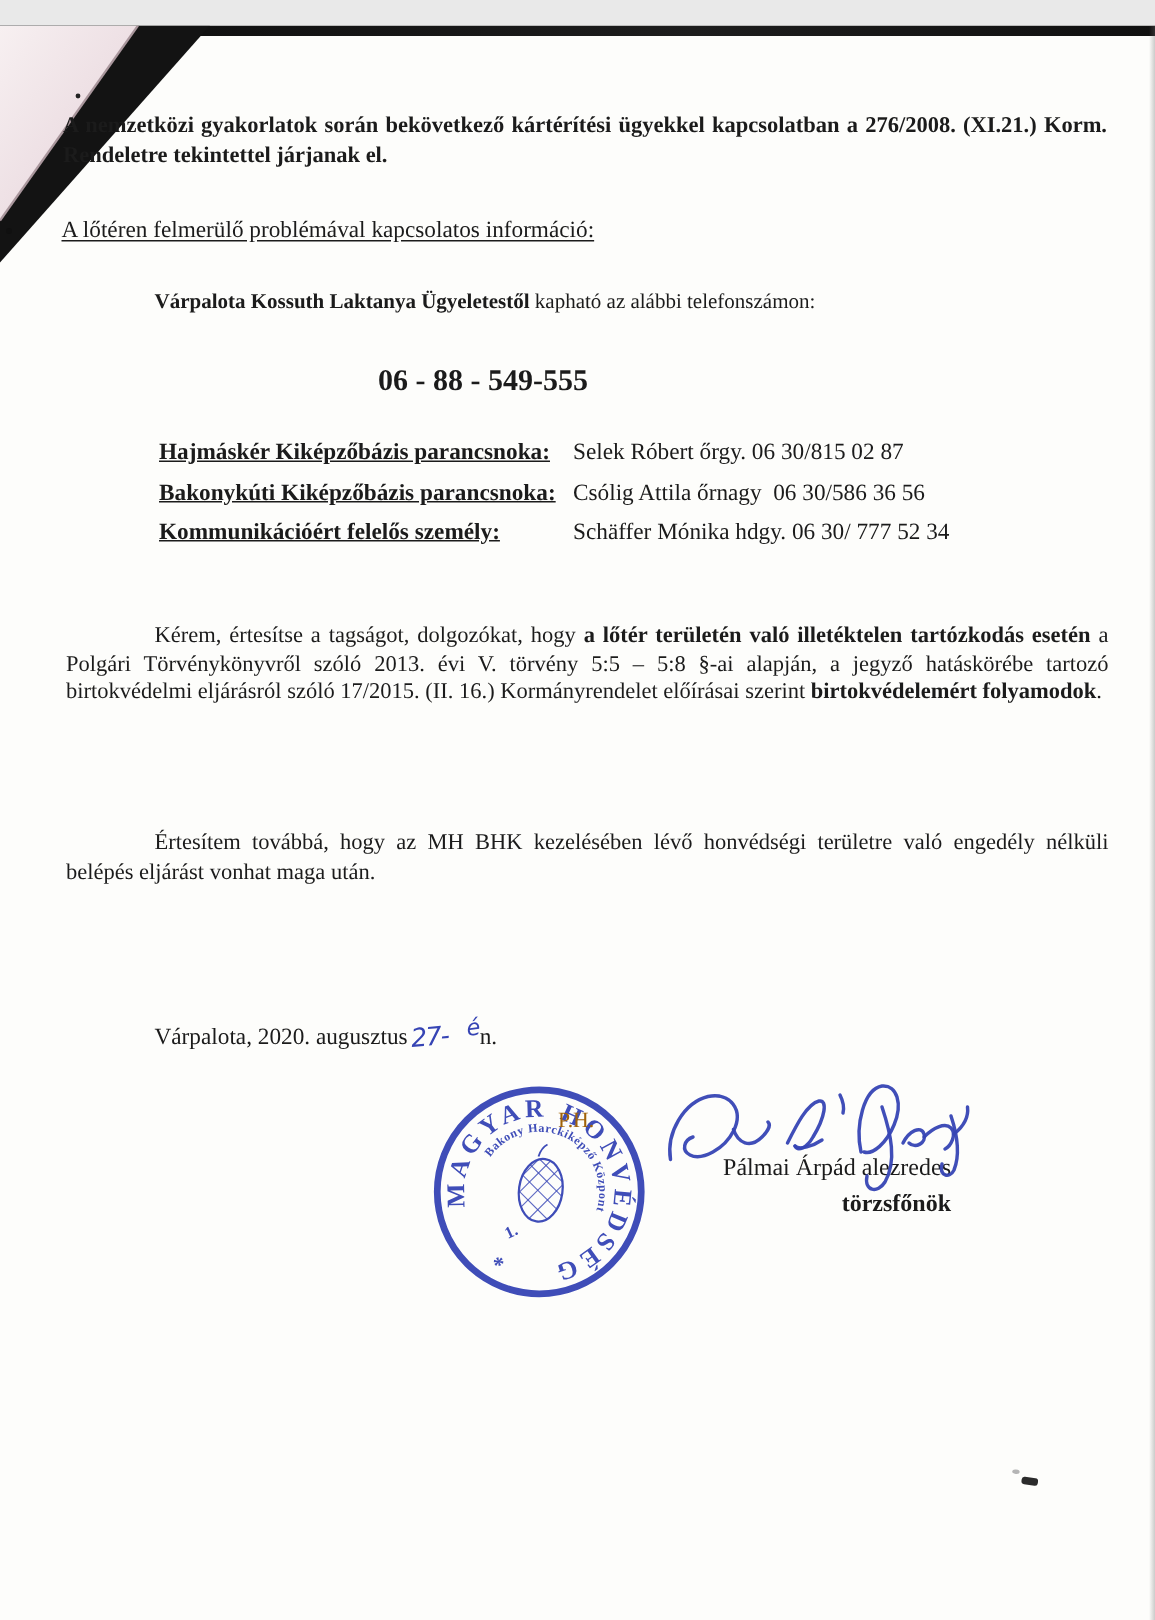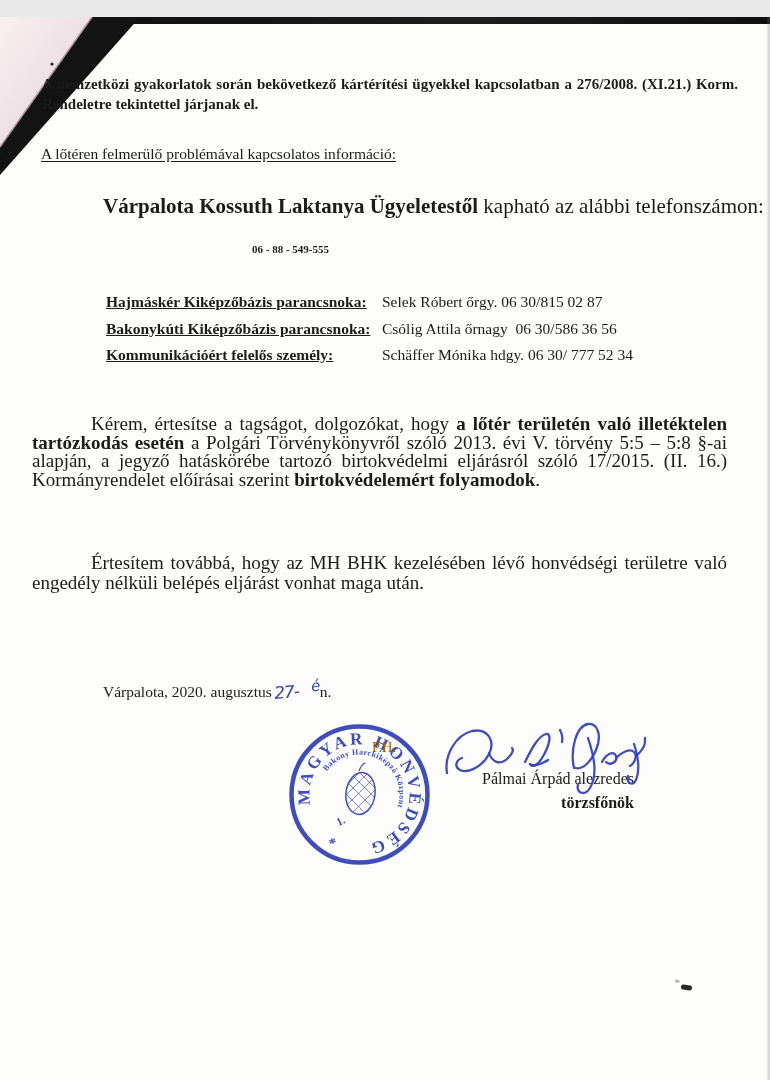--- a/index.html
+++ b/index.html
@@ -10,29 +10,29 @@
     font-family:"Liberation Serif", serif; color:#1b1b1b;
   }
   p { margin:0; }
   .abs { position:absolute; }
   .b { font-weight:700; }
 
   .p-intro { top:57px; left:42px; width:696px; font-size:15px; line-height:20px;
              font-weight:700; text-align:justify; }
   .heading { top:128px; left:41px; font-size:15.5px; text-decoration:underline;
              text-underline-offset:2px; }
-  .duty    { top:177px; left:103px; font-size:21px; }
-  .phone   { top:226px; left:252px; font-size:11px; font-weight:700; }
+  .duty    { top:177px; left:103px; font-size:14px; }
+  .phone   { top:226px; left:252px; font-size:20px; font-weight:700; }
 
   .contacts { top:277px; left:106px; display:grid; grid-template-columns:276px auto;
               row-gap:10px; font-size:15.5px; line-height:16.5px; }
   .clabel { font-weight:700;text-decoration:underline; }
   .cvalue { white-space:pre-wrap; }
 
-  .body-para { left:32px; width:695px; font-size:19px; text-align:justify; }
+  .body-para { left:44px; width:695px; font-size:15px; text-align:justify; }
   .p-kerem    { top:398px; line-height:18.5px; text-indent:59px; }
   .p-tovabba  { top:479px; line-height:18.5px; text-indent:59px; }
   .p-ertesitem{ top:536px; line-height:19.5px; text-indent:59px; }
   .p-kiadott  { top:575px; line-height:19.5px; text-indent:25px; }
 
   .dateline { top:664px; left:103px; font-size:15.5px; }
   .hw { color:var(--ink); font-family:"DejaVu Sans", sans-serif; font-style:italic;
         display:inline-block; }
   .hw-day { font-size:17px; transform:rotate(-5deg) translateY(1px); margin-left:2px;
             letter-spacing:-1px; }

